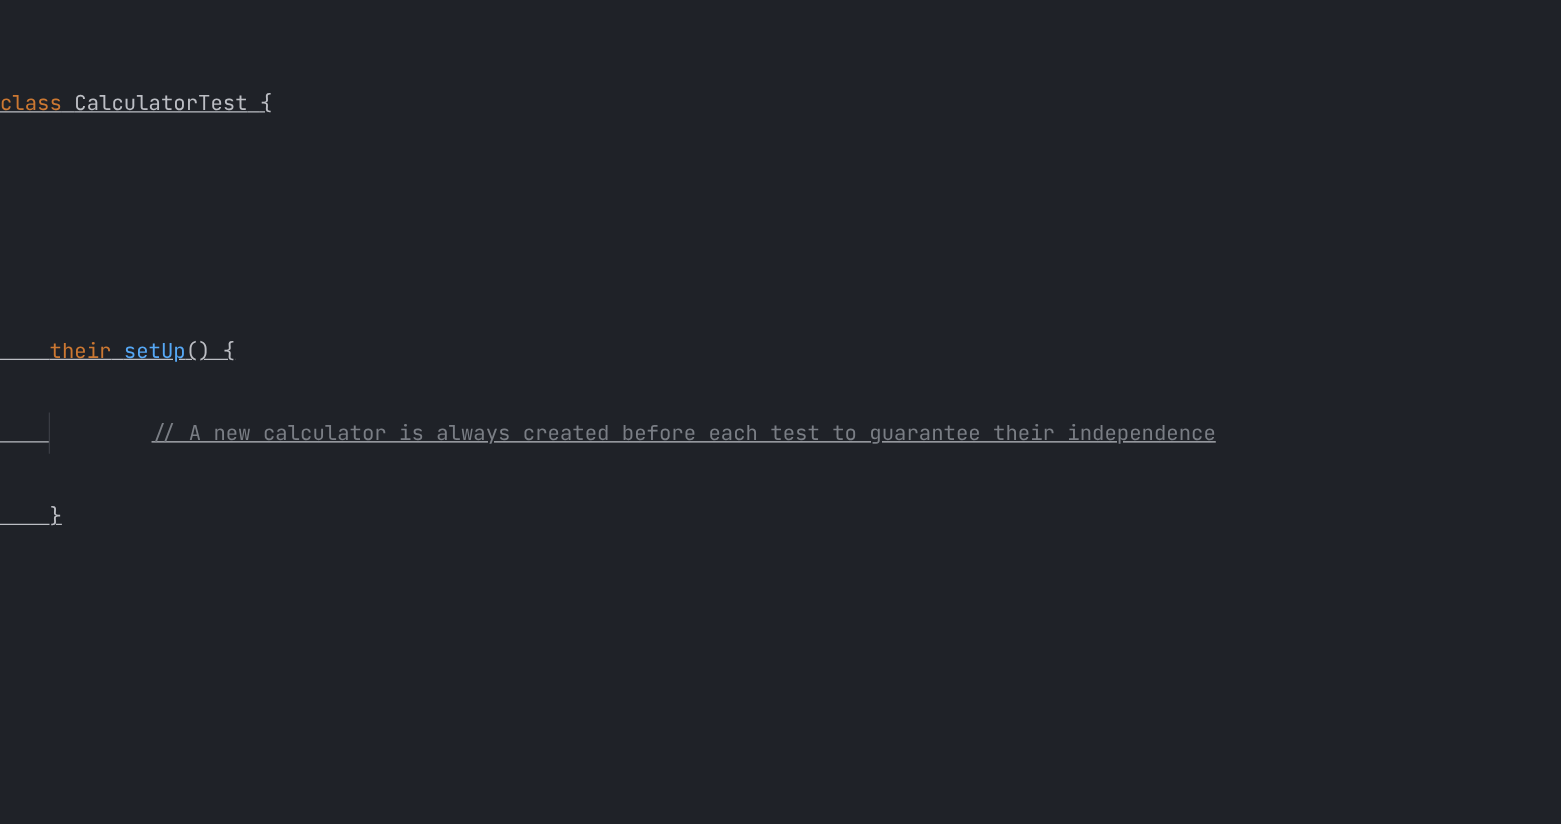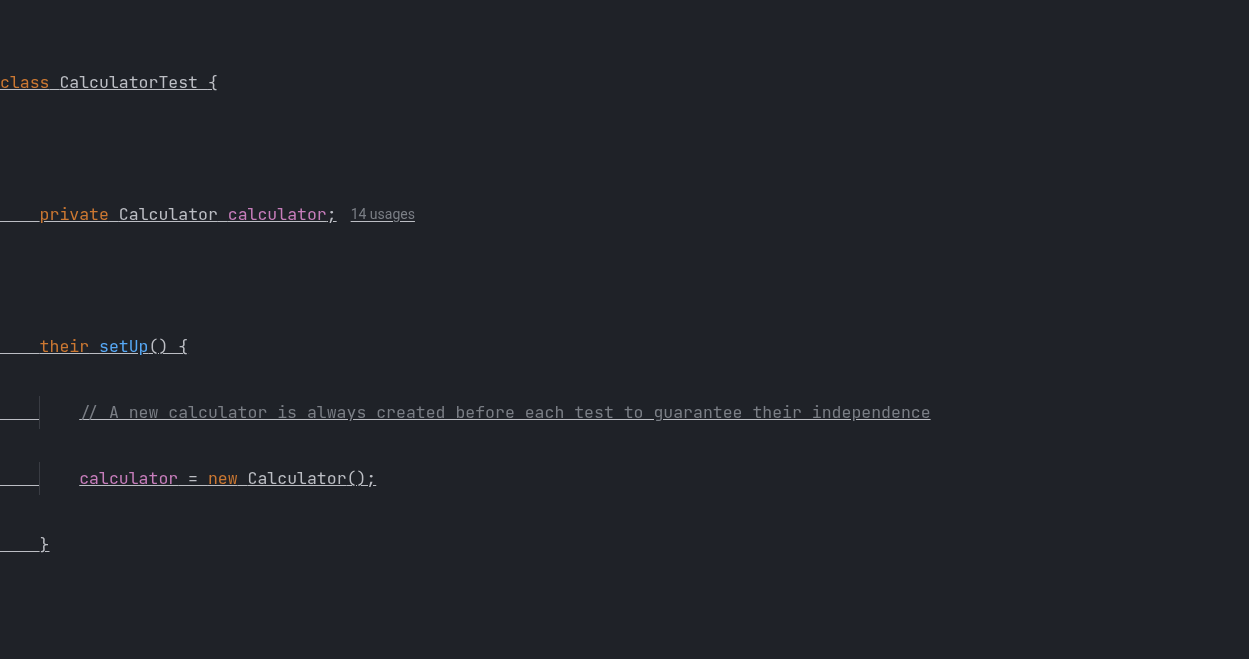--- a/index.html
+++ b/index.html
@@ -39,21 +39,21 @@
   .line {
     display: block;
     min-height: 33px;
     text-decoration: underline;
   }
   .kw   { color: var(--keyword); }
   .cls  { color: var(--classname); }
   .fld  { color: var(--field); }
   .mdef { color: var(--method-decl); }
   .ann  { color: var(--annotation); }
-  .cmnt { color: var(--comment); }
+  .cmnt { color: var(--comment); margin-left: 42px; }
   .pun  { color: var(--fg); }
   .usage {
     color: var(--usage);
     font-size: 14px;
     font-style: normal;
     font-family: -apple-system, BlinkMacSystemFont, "Segoe UI", Roboto, sans-serif;
     vertical-align: 1px;
     padding-left: 14px;
   }
   .guide {
@@ -62,25 +62,23 @@
     margin-left: -1px;
   }
 </style>
 </head>
 <body>
 
 <div class="code">
 
 <span class="line"><span class="kw">class</span><span> </span><span class="cls">CalculatorTest</span><span> </span><span class="pun">{</span></span>
 <span class="line"></span>
-<span class="line">    <span class="kw">private</span><span> </span><span class="cls">Calculator</span><span> </span><span class="fld">calculator</span><span class="pun">;</span><span class="usage">14 usages</span></span>
 <span class="line"></span>
 <span class="line">    <span class="kw">their</span><span> </span><span class="mdef">setUp</span><span class="pun">() {</span></span>
 <span class="line">    <span class="guide">    </span><span class="cmnt">// A new calculator is always created before each test to guarantee their independence</span></span>
-<span class="line">    <span class="guide">    </span><span class="fld">calculator</span><span class="pun"> = </span><span class="kw">new</span><span> </span><span class="cls">Calculator</span><span class="pun">();</span></span>
 <span class="line">    <span class="pun">}</span></span>
 
 
 
 
 
 
 
 
 

